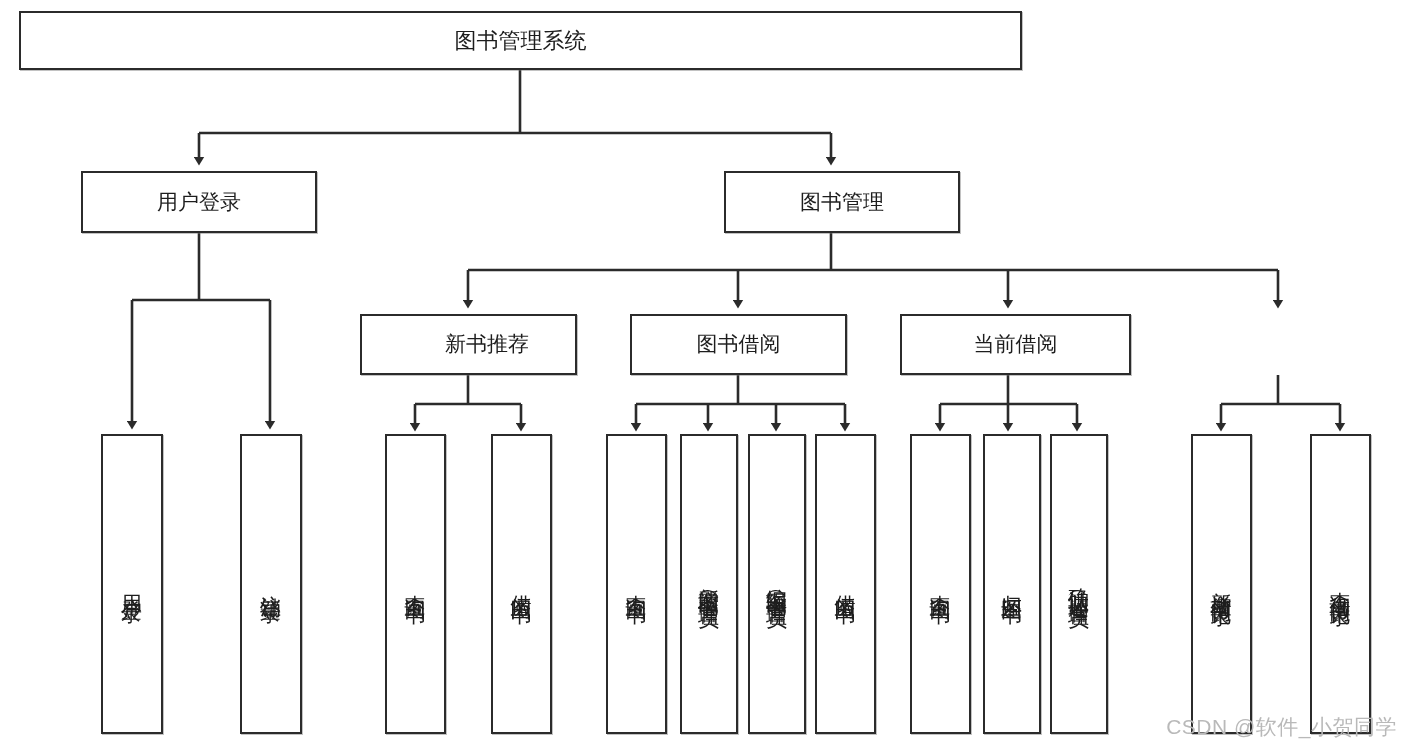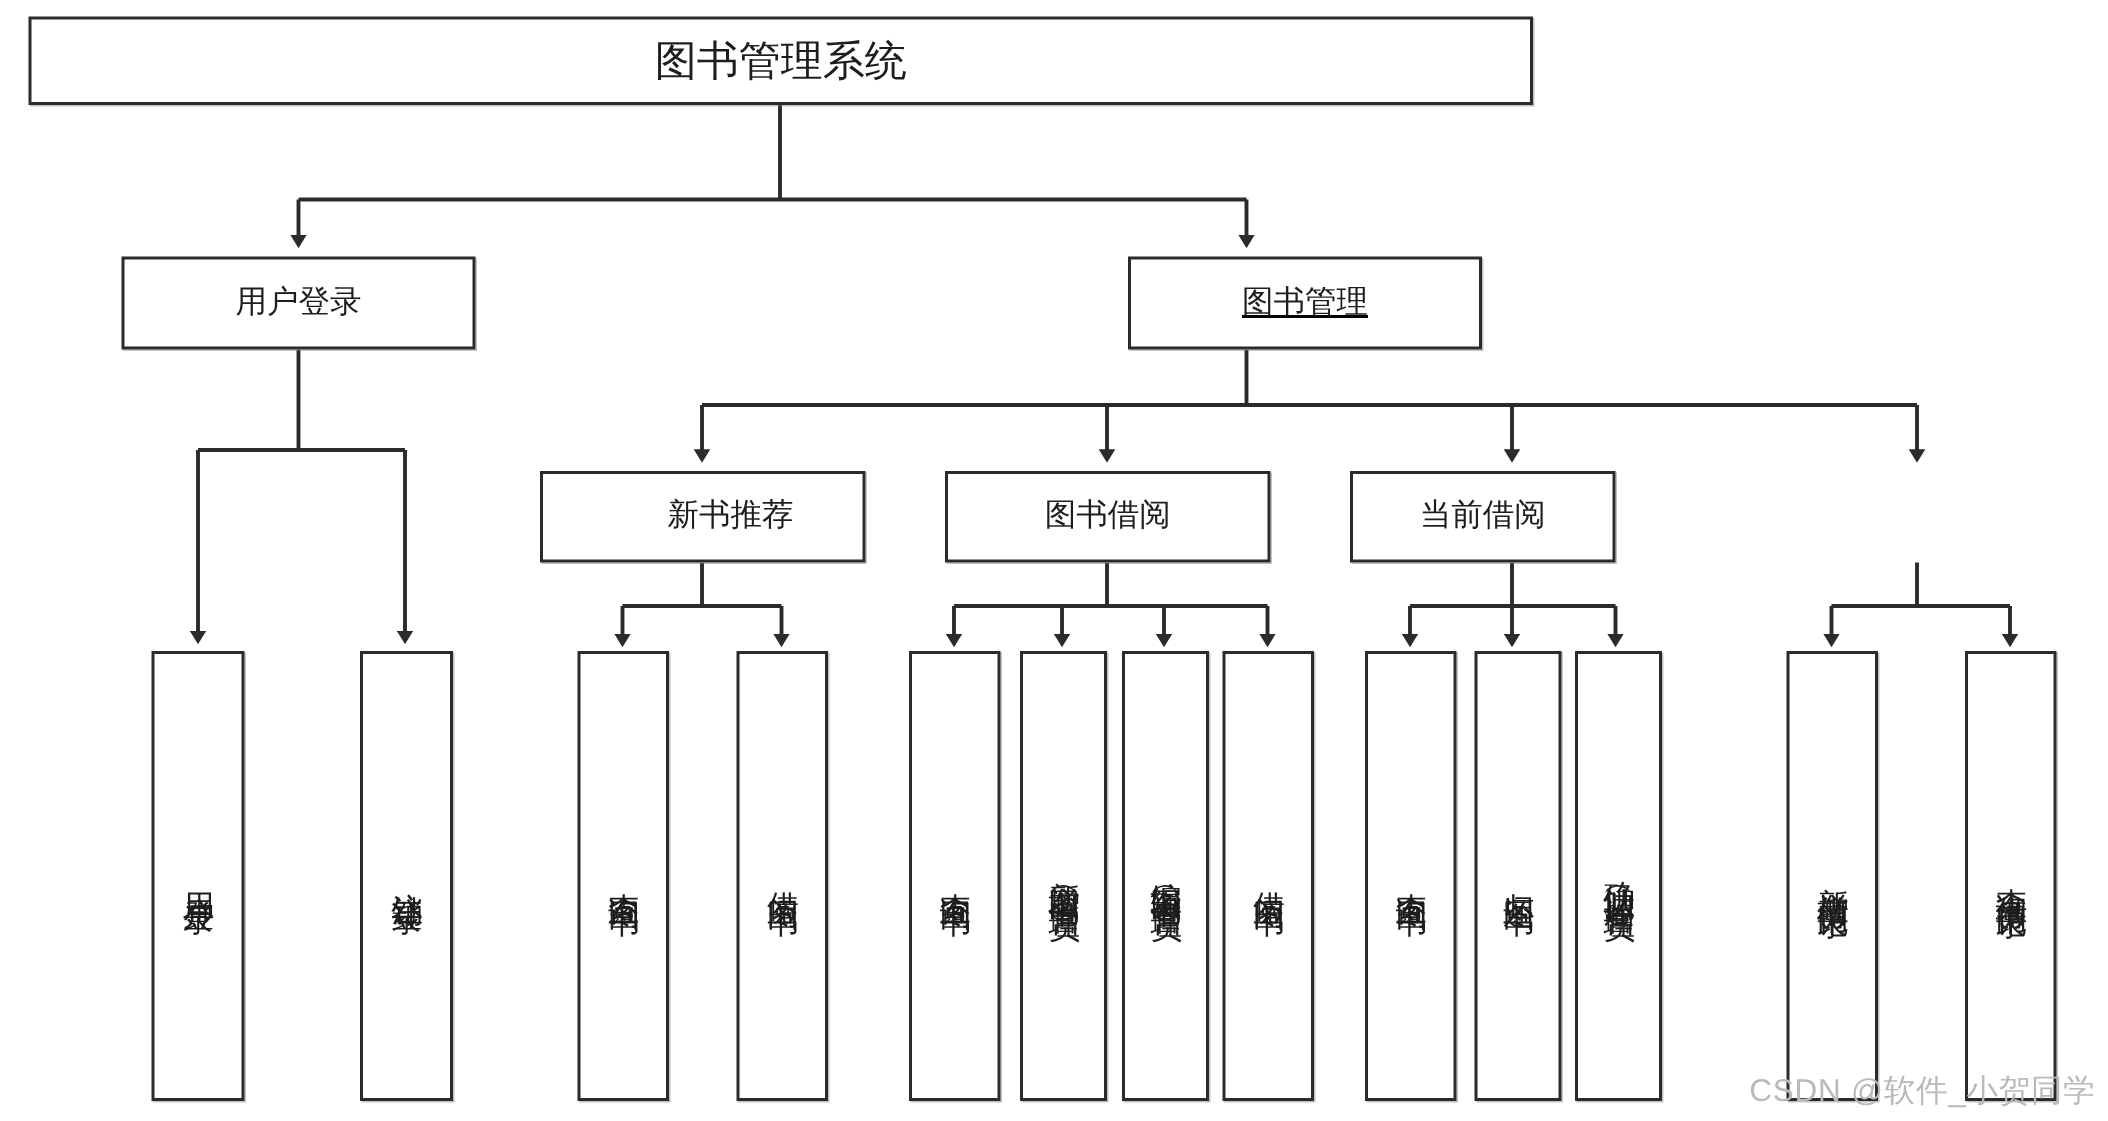--- a/index.html
+++ b/index.html
@@ -39,21 +39,21 @@
   .node-label {
     color: #1d1d1d;
     line-height: 1.25;
     text-align: center;
     white-space: nowrap;
   }
   .node-box.horizontal .node-label {
     font-size: 21px;
   }
   .node-box.root .node-label {
-    font-size: 28px;
+    font-size: 22px;
   }
   .node-box.vertical {
     align-items: center;
     justify-content: center;
   }
   .node-box.vertical .node-label {
     writing-mode: vertical-rl;
     text-orientation: upright;
     font-size: 21px;
     letter-spacing: 3px;
@@ -126,31 +126,31 @@
     </g>
   </svg>
 
   <div class="node-box root horizontal" style="left:19px; top:11px; width:1003px; height:59px;">
     <span class="node-label">图书管理系统</span>
   </div>
 
   <div class="node-box horizontal" style="left:81px; top:171px; width:236px; height:62px;">
     <span class="node-label">用户登录</span>
   </div>
-  <div class="node-box horizontal" style="left:752px; top:171px; width:236px; height:62px;text-decoration:underline;">
+  <div class="node-box horizontal" style="left:724px; top:171px; width:236px; height:62px;">
     <span class="node-label">图书管理</span>
   </div>
 
   <div class="node-box horizontal" style="left:360px; top:314px; width:217px; height:61px;padding-left:37px;">
     <span class="node-label">新书推荐</span>
   </div>
   <div class="node-box horizontal" style="left:630px; top:314px; width:217px; height:61px;">
     <span class="node-label">图书借阅</span>
   </div>
-  <div class="node-box horizontal" style="left:900px; top:314px; width:177px; height:61px;">
+  <div class="node-box horizontal" style="left:900px; top:314px; width:231px; height:61px;">
     <span class="node-label">当前借阅</span>
   </div>
 
   <div class="node-box vertical" style="left:101px; top:434px; width:62px; height:300px;">
     <span class="node-label">用户登录</span>
   </div>
   <div class="node-box vertical" style="left:240px; top:434px; width:62px; height:300px;">
     <span class="node-label">注销登录</span>
   </div>
 

